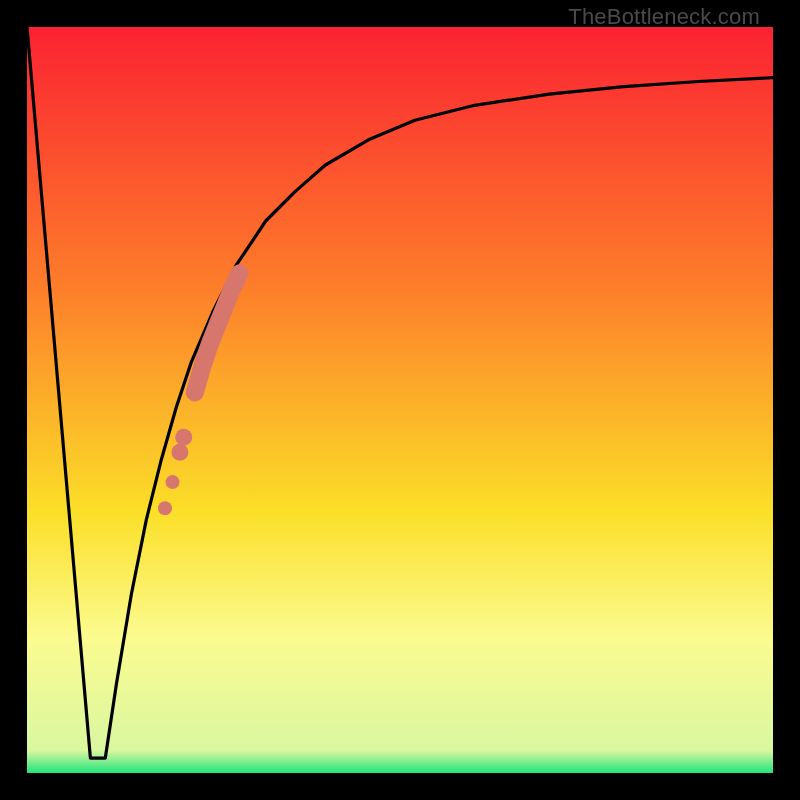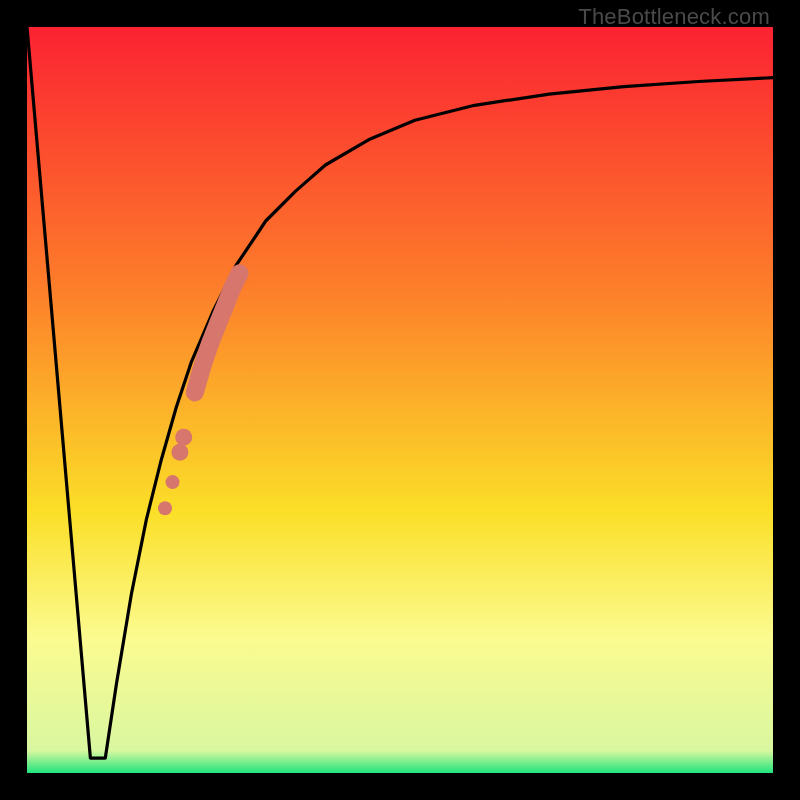--- a/index.html
+++ b/index.html
@@ -22,21 +22,21 @@
     position: absolute;
     left: 27px;
     top: 27px;
     width: 746px;
     height: 746px;
     overflow: hidden;
   }
   .attribution {
     position: absolute;
     top: 4px;
-    right: 30px;
+    right: 40px;
     font-size: 22px;
     font-weight: 500;
     color: #4a4a4a;
     letter-spacing: 0.2px;
   }
 </style>
 </head>
 <body>
 
 <div class="frame">

